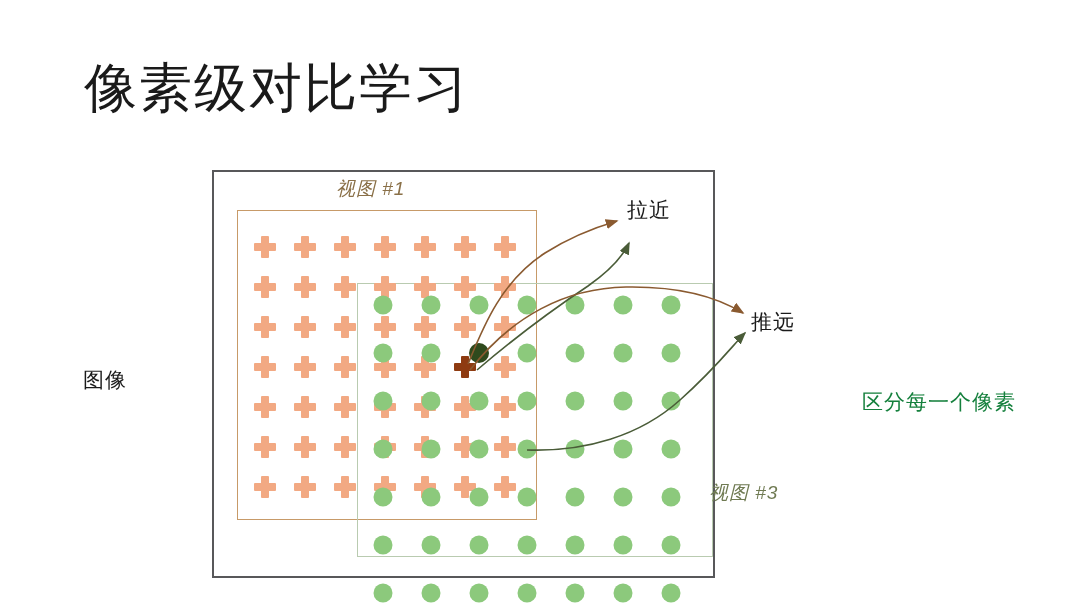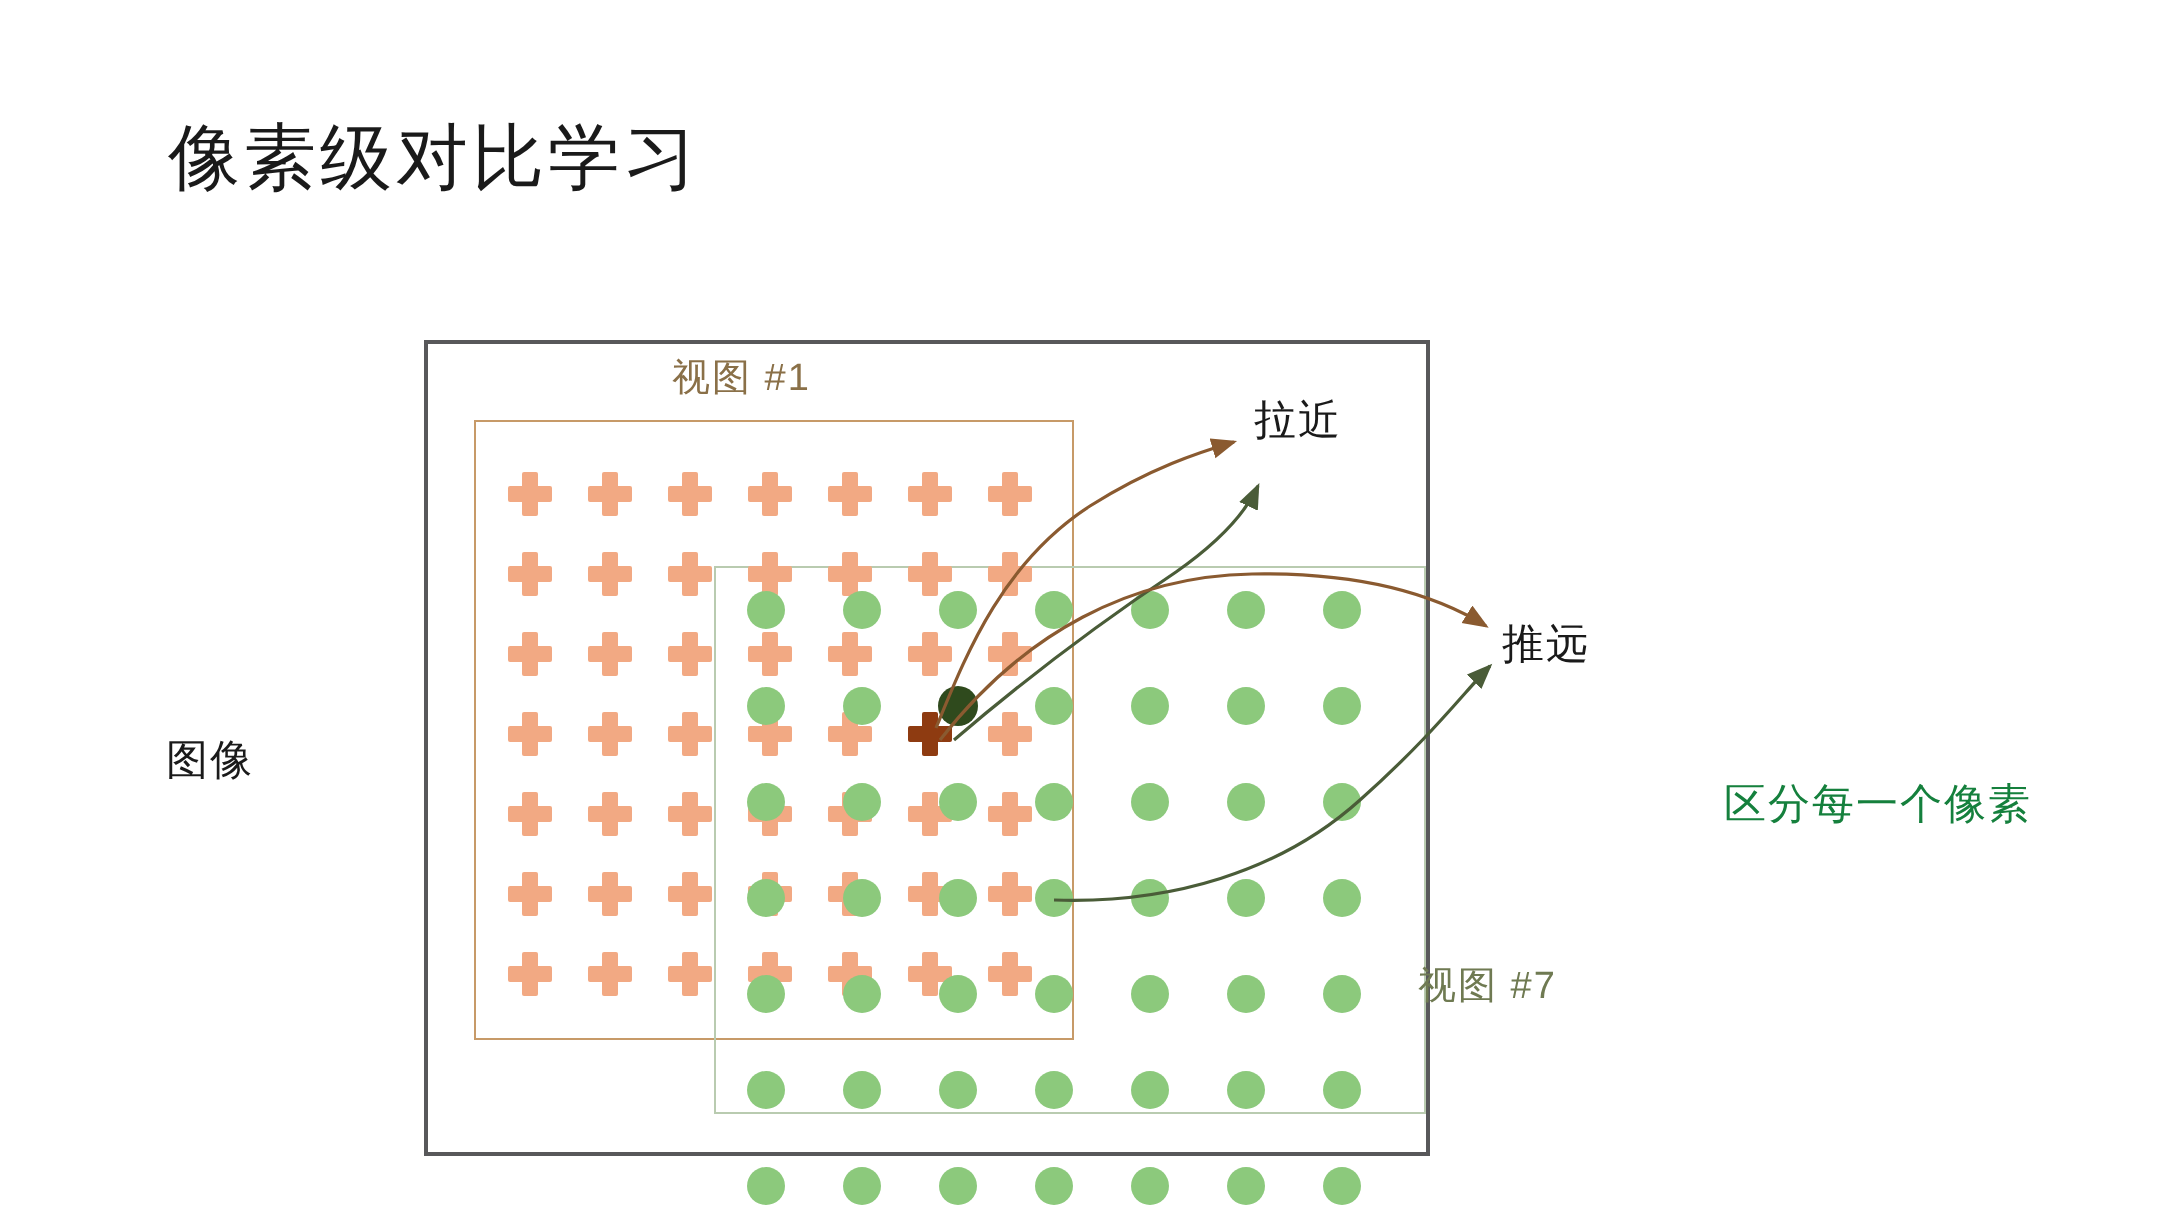--- a/index.html
+++ b/index.html
@@ -13,21 +13,21 @@
     position: relative;
     overflow: hidden;
     font-family: "Liberation Sans", "DejaVu Sans", sans-serif;
   }
 
   
   #slide-title {
     position: absolute;
     left: 84px;
     top: 58px;
-    font-size: 36px;
+    font-size: 53px;
     line-height: 1.15;
     color: #1a1a1a;
     letter-spacing: 2px;
     font-weight: 400;
     white-space: nowrap;
   }
 
   
   #image-label {
     position: absolute;
@@ -79,20 +79,21 @@
   #view2-box {
     left: 145px; top: 113px; width: 356px; height: 274px;
     border: 1.5px solid #b9cbb0;
   }
 
   .view-label {
     position: absolute;
     font-size: 19px;
     letter-spacing: 1px;
     white-space: nowrap;
+    font-style: italic;
   }
   #view1-label { left: 124px; top: 6px;  color: #8a7048; }
   #view2-label { left: 497px; top: 310px; color: #6f7a52; }
 
   
   .grid-layer { position: absolute; inset: 0; pointer-events: none; }
 
   .cross {
     position: absolute;
     width: 22px; height: 22px;
@@ -150,21 +151,21 @@
 
 <div id="takeaway-label">区分每一个像素</div>
 
 <div id="diagram">
   <div id="diagram-frame"></div>
 
   <div class="view-box" id="view1-box"></div>
   <div class="view-box" id="view2-box"></div>
 
   <div class="view-label" id="view1-label">视图 #1</div>
-  <div class="view-label" id="view2-label">视图 #7</div>
+  <div class="view-label" id="view2-label">视图 #3</div>
 
   <div class="grid-layer" id="cross-grid">
       <div class="cross" style="left: 53px; top: 77px;"></div>
       <div class="cross" style="left: 93px; top: 77px;"></div>
       <div class="cross" style="left: 133px; top: 77px;"></div>
       <div class="cross" style="left: 173px; top: 77px;"></div>
       <div class="cross" style="left: 213px; top: 77px;"></div>
       <div class="cross" style="left: 253px; top: 77px;"></div>
       <div class="cross" style="left: 293px; top: 77px;"></div>
       <div class="cross" style="left: 53px; top: 117px;"></div>

